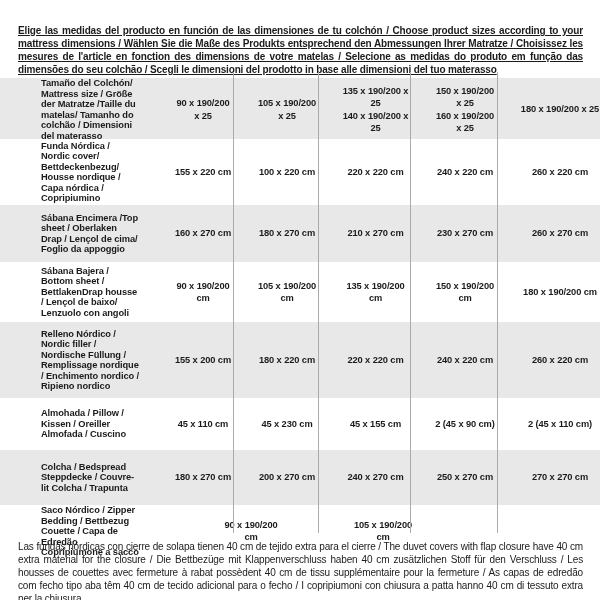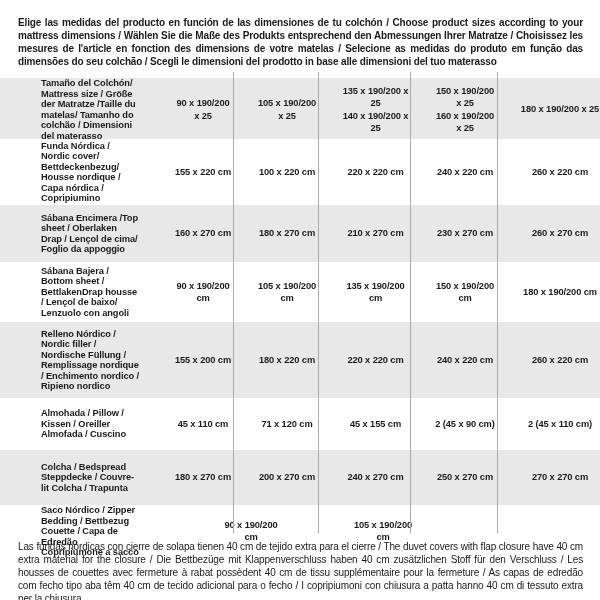--- a/index.html
+++ b/index.html
@@ -16,21 +16,21 @@
   .note {
     position: absolute;
     left: 18px; right: 17px;
     margin: 0;
     font-size: 10px;
     line-height: 13px;
     letter-spacing: -0.15px;
     text-align: justify;
     color: #1b1b1b;
   }
-  .note.top { top: 16px; font-weight: bold; }
+  .note.top { top: 24px; font-weight: bold; text-decoration: underline; }
   .note.bottom { top: 540px; font-weight: normal; }
 
   .table {
     position: absolute;
     top: 72px; left: 0;
     width: 600px; height: 461px;
     padding-top: 6px;
     box-sizing: border-box;
   }
   .trow {
@@ -109,21 +109,21 @@
         <div class="cell label">Relleno Nórdico / Nordic filler / Nordische Füllung / Remplissage nordique / Enchimento nordico / Ripieno nordico</div>
         <div class="cell val">155 x 200 cm</div>
         <div class="cell val">180 x 220 cm</div>
         <div class="cell val">220 x 220 cm</div>
         <div class="cell val">240 x 220 cm</div>
         <div class="cell val">260 x 220 cm</div>
       </div>
       <div class="trow" style="height: 52px;">
         <div class="cell label">Almohada / Pillow / Kissen / Oreiller Almofada / Cuscino</div>
         <div class="cell val">45 x 110 cm</div>
-        <div class="cell val">71 x 120 cm</div>
+        <div class="cell val">45 x 230 cm</div>
         <div class="cell val">45 x 155 cm</div>
         <div class="cell val">2 (45 x 90 cm)</div>
         <div class="cell val">2 (45 x 110 cm)</div>
       </div>
       <div class="trow shade" style="height: 55px;">
         <div class="cell label">Colcha / Bedspread Steppdecke / Couvre-lit Colcha / Trapunta</div>
         <div class="cell val">180 x 270 cm</div>
         <div class="cell val">200 x 270 cm</div>
         <div class="cell val">240 x 270 cm</div>
         <div class="cell val">250 x 270 cm</div>

